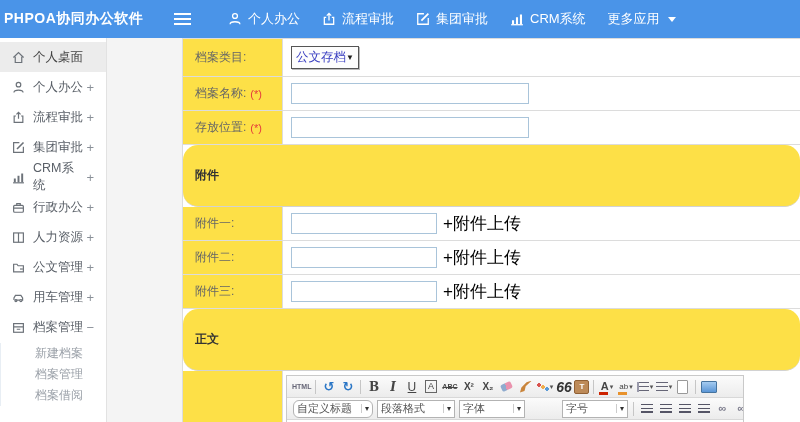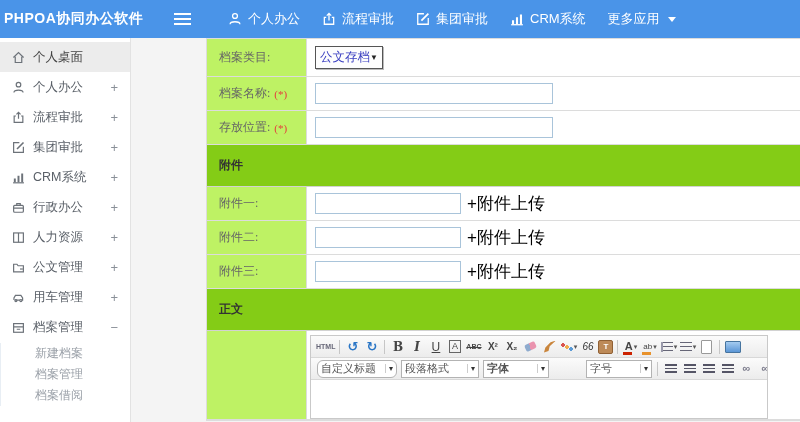--- a/index.html
+++ b/index.html
@@ -12,46 +12,46 @@
   .hamburger { width:17px; height:12px; cursor:pointer; margin-right:26px;
     background:repeating-linear-gradient(to bottom,#fff 0 2.4px,transparent 2.4px 4.9px); }
   .topnav { display:flex; align-items:center; }
   .nav-item { display:flex; align-items:center; gap:6px; font-size:13px; padding:0 11px; height:38px; cursor:pointer; }
   .nav-item svg { width:14px; height:14px; color:#fff; }
   .nav-caret { width:0; height:0; border-left:4px solid transparent; border-right:4px solid transparent;
     border-top:5px solid #fff; margin-left:2px; }
 
   
   .layout { display:flex; height:384px; }
-  .sidebar { width:131px; background:#fff; border-right:1px solid #e2e2e2; padding-top:4px; flex-shrink:0; }
+  .sidebar { width:107px; background:#fff; border-right:1px solid #e2e2e2; padding-top:4px; flex-shrink:0; }
   .side-item { height:30px; display:flex; align-items:center; padding:0 12px; font-size:12.5px; color:#5a6068; cursor:pointer; }
   .side-item.active { background:#ececec; color:#444; }
   .side-item svg { width:13px; height:13px; margin-right:8px; color:#6c7279; flex-shrink:0; }
   .expand { margin-left:auto; color:#8a9098; font-size:13px; cursor:pointer; }
   .sub-list { margin-top:1px; box-shadow: inset 1px 0 0 #e8eef4; }
   .sub-item { height:21px; display:flex; align-items:center; padding-left:35px; font-size:12px; color:#9aa0a8; cursor:pointer; }
 
   
   .main { flex:1; background:#f4f4f4; overflow:hidden; }
   .page-title { height:46px; display:flex; align-items:center; padding-left:75px; }
   .plus-icon { width:12px; height:12px; position:relative; margin-right:7px; }
   .plus-icon::before { content:""; position:absolute; top:4px; left:0; width:12px; height:4px;
     background:linear-gradient(#7ccb5a,#4ba331); border-radius:1px; }
   .plus-icon::after { content:""; position:absolute; left:4px; top:0; width:4px; height:12px;
     background:linear-gradient(#7ccb5a,#4ba331); border-radius:1px; }
   .title-text { font-size:14px; font-weight:bold; color:#26405c; }
 
   .ftable { margin-left:75px; border:1px solid #dcdcdc; border-right:none; background:#fff; }
   .frow { display:flex; border-bottom:1px solid #dcdcdc; background:#fff; }
-  .flabel { width:100px; flex-shrink:0; background:#bef264; border-right:1px solid #dcdcdc;
-    display:flex; align-items:center; padding-left:12px; font-size:12px; color:#666;font-family:Liberation Serif, serif; }
+  .flabel { width:100px; flex-shrink:0; background:#fde047; border-right:1px solid #dcdcdc;
+    display:flex; align-items:center; padding-left:12px; font-size:12px; color:#666; }
   .fvalue { flex:1; display:flex; align-items:center; padding-left:5px; }
   .h38 { height:38px; } .h34 { height:34px; }
-  .fsection { background:#84cc16; border-bottom:1px solid #d2d2d2; font-weight:bold; font-size:12px;
-    color:#333; padding:12px 12px; }
+  .fsection { background:#fde047; border-bottom:1px solid #d2d2d2; font-weight:bold; font-size:12px;
+    color:#333; padding:22px 12px;border-radius:15px; }
   .req { color:#e53c3c; font-size:11px; margin-left:4px; }
   .txt { height:21px; border:1px solid #a9c4da; background:#fff; margin-left:3px; outline:none; padding:0 3px; font-size:12px; }
   .w-wide { width:238px; } .w-att { width:146px; }
   .upload-link { color:#000000; font-size:17px; margin-left:6px; text-decoration:none; cursor:pointer; }
   .cat-select { display:inline-flex; align-items:center; gap:0; margin-left:3px; border:1px solid #555;
     background:#fdfdfd; box-shadow:1px 1px 0 #bbb; padding:2px 4px; font-size:12.5px; color:#3a3fc1; cursor:pointer; }
   .cat-select .sel-caret { font-size:8px; color:#222; }
 
   
   .frow-editor { box-shadow: inset 1px 0 0 #8fbce0; }
@@ -62,42 +62,42 @@
   .tb-sep { width:1px; height:14px; background:#c6c6c6; margin:0 3px; flex-shrink:0; }
   .tb-btn { display:inline-flex; align-items:center; justify-content:center; min-width:17px; height:18px;
     margin:0 1px; cursor:pointer; position:relative; color:#444; font-size:11px; flex-shrink:0; }
   .tb-glyph { line-height:1; }
   .tb-caret { font-size:7px; color:#555; margin-left:1px; }
   .tb-select { display:inline-flex; align-items:center; justify-content:space-between; height:18px; margin:0 2px;
     border:1px solid #b3b3b3; background:#fff; font-size:11px; color:#555; padding:0 3px; cursor:pointer; flex-shrink:0; }
   .tb-select-caret { font-size:8px; color:#333; border-left:1px solid #ccc; padding-left:3px; margin-left:4px; }
   .tb-select[data-name="custom-title-select"] { width:80px;border-radius:6px; }
   .tb-select[data-name="paragraph-format-select"] { width:78px; }
-  .tb-select[data-name="font-family-select"] { width:66px;font-weight:bold; }
+  .tb-select[data-name="font-family-select"] { width:66px; }
   .tb-select[data-name="font-size-select"] { width:66px;margin-left:35px; }
   .ed-content { height:38px; background:#fff; }
 
   
   .tb-btn[data-name="html-source-icon"] { font-size:7px; font-weight:bold; color:#667; }
   .tb-btn[data-name="undo-icon"], .tb-btn[data-name="redo-icon"] { color:#2a76c6; font-weight:bold; font-size:13px; }
   .tb-btn[data-name="bold-icon"] { font-weight:bold; font-family:"DejaVu Serif",serif; font-size:12px; }
   .tb-btn[data-name="italic-icon"] { font-style:italic; font-weight:bold; font-family:"DejaVu Serif",serif; font-size:12px; }
   .tb-btn[data-name="underline-icon"] { text-decoration:underline; font-size:12px; }
   .tb-btn[data-name="char-border-icon"] .tb-glyph { border:1px solid #666; font-size:9px; padding:1px 2px; }
   .tb-btn[data-name="strikethrough-icon"] { font-size:7px; font-weight:bold; text-decoration:line-through; }
   .tb-btn[data-name="superscript-icon"], .tb-btn[data-name="subscript-icon"] { font-size:10px; font-weight:bold; }
   .tb-btn[data-name="eraser-icon"]::before { content:""; width:11px; height:7px; border-radius:2px;
     transform:rotate(-25deg); background:linear-gradient(100deg,#8fabce 45%,#ea93ae 45%); }
   .tb-btn[data-name="format-brush-icon"]::before { content:""; width:12px; height:12px; background:#c9853c;
     clip-path:polygon(0 100%,12% 58%,55% 15%,100% 0,48% 48%,38% 88%); }
   .tb-btn[data-name="paint-format-icon"]::before { content:""; width:12px; height:10px; background:
     radial-gradient(circle 2px at 2px 3px,#d9534f 95%,transparent),
     radial-gradient(circle 2px at 6px 5px,#f0ad4e 95%,transparent),
     radial-gradient(circle 2px at 10px 7px,#5b9bd6 95%,transparent); }
-  .tb-btn[data-name="blockquote-icon"] { font-weight:normal; font-style:italic; font-size:10px; color:#333; }
+  .tb-btn[data-name="blockquote-icon"] { font-weight:bold; font-style:italic; font-size:14px; color:#333; }
   .tb-btn[data-name="pagebreak-icon"] { background:#bd8a58; border:1px solid #906034; border-radius:2px;
     color:#fff; font-size:8px; font-weight:bold; width:15px; height:14px; min-width:0; }
   .tb-btn[data-name="font-color-icon"] { font-weight:bold; font-size:11px; }
   .tb-btn[data-name="font-color-icon"]::after { content:""; position:absolute; left:1px; width:9px; bottom:1px;
     height:3px; background:#cc2200; }
   .tb-btn[data-name="highlight-color-icon"] .tb-glyph { font-size:8px; }
   .tb-btn[data-name="highlight-color-icon"]::after { content:""; position:absolute; left:1px; width:9px; bottom:1px;
     height:3px; background:#e8922c; }
   .tb-btn[data-name="ordered-list-icon"]::before { content:""; width:12px; height:10px;
     background:linear-gradient(90deg,#99a 2px,transparent 2px),

